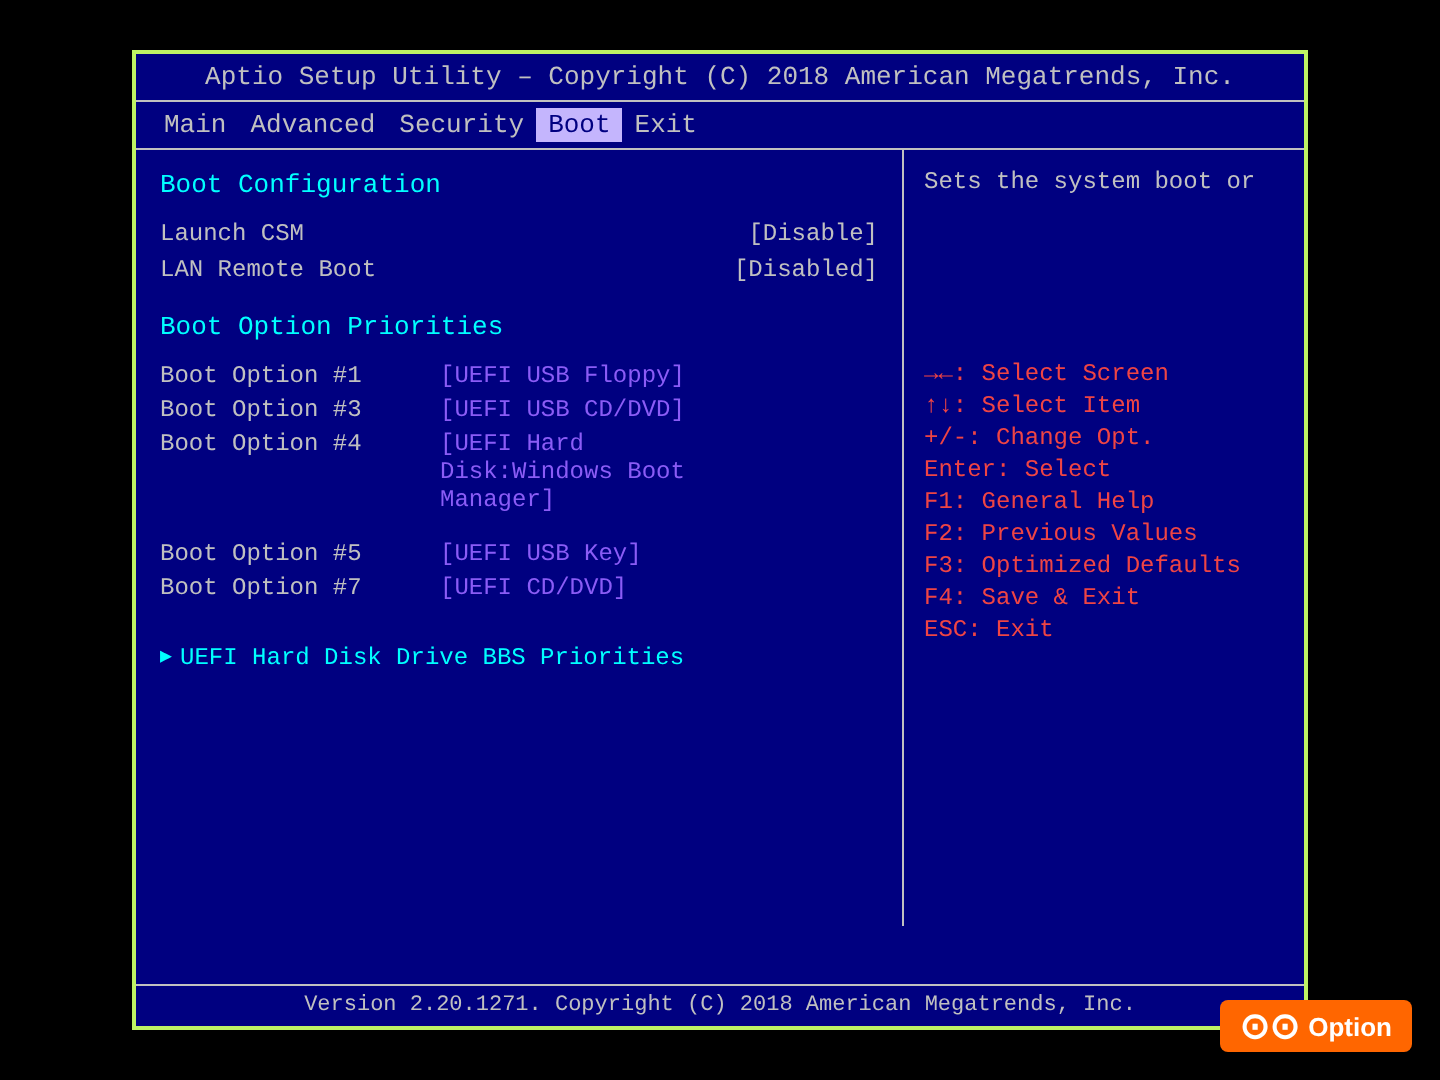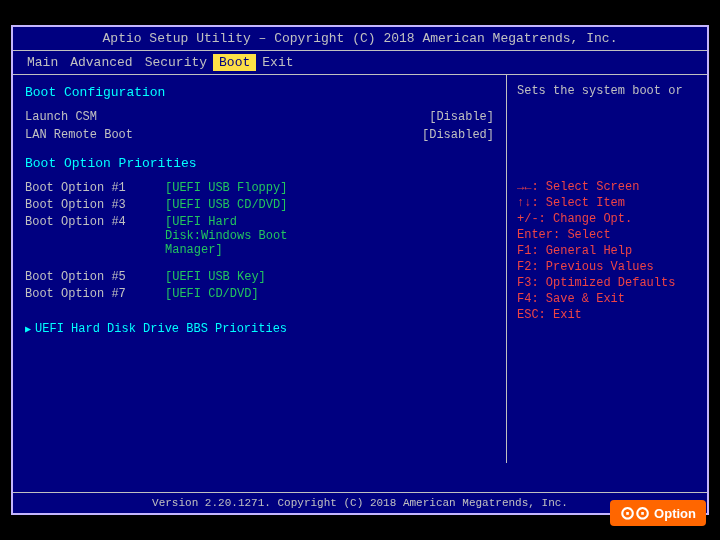--- a/index.html
+++ b/index.html
@@ -9,27 +9,27 @@
       background: #000;
       font-family: 'Courier New', Courier, monospace;
       overflow: hidden;
       display: flex;
       flex-direction: column;
       align-items: center;
       justify-content: center;
     }
 
     .screen {
-      width: 698px;
+      width: 588px;
       height: 490px;
       background: #000080;
       color: #c0c0c0;
       font-size: 13px;
       position: relative;
-      border: 2px solid #c4b5fd;
+      border: 2px solid #bef264;
     }
 
     
     .title-bar {
       background: #000080;
       color: #c0c0c0;
       text-align: center;
       padding: 4px 0;
       font-size: 13px;
       border-bottom: 1px solid #c0c0c0;
@@ -46,21 +46,21 @@
     }
 
     .menu-item {
       color: #c0c0c0;
       padding: 1px 6px;
       cursor: pointer;
       font-size: 13px;
     }
 
     .menu-item.active {
-      background: #fde047;
+      background: #c4b5fd;
       color: #000080;
       text-align: right;
     }
 
     
     .content {
       display: flex;
       flex-direction: row;
       height: calc(100% - 72px - 26px);
     }
@@ -104,21 +104,21 @@
       font-size: 12px;
     }
 
     .boot-option-label {
       color: #c0c0c0;
       width: 140px;
       flex-shrink: 0;
     }
 
     .boot-option-value {
-      color: #22c55e;
+      color: #8b5cf6;
     }
 
     .uefi-link {
       color: #00ffff;
       margin-top: 8px;
       font-size: 12px;
       display: flex;
       align-items: center;
     }
 

